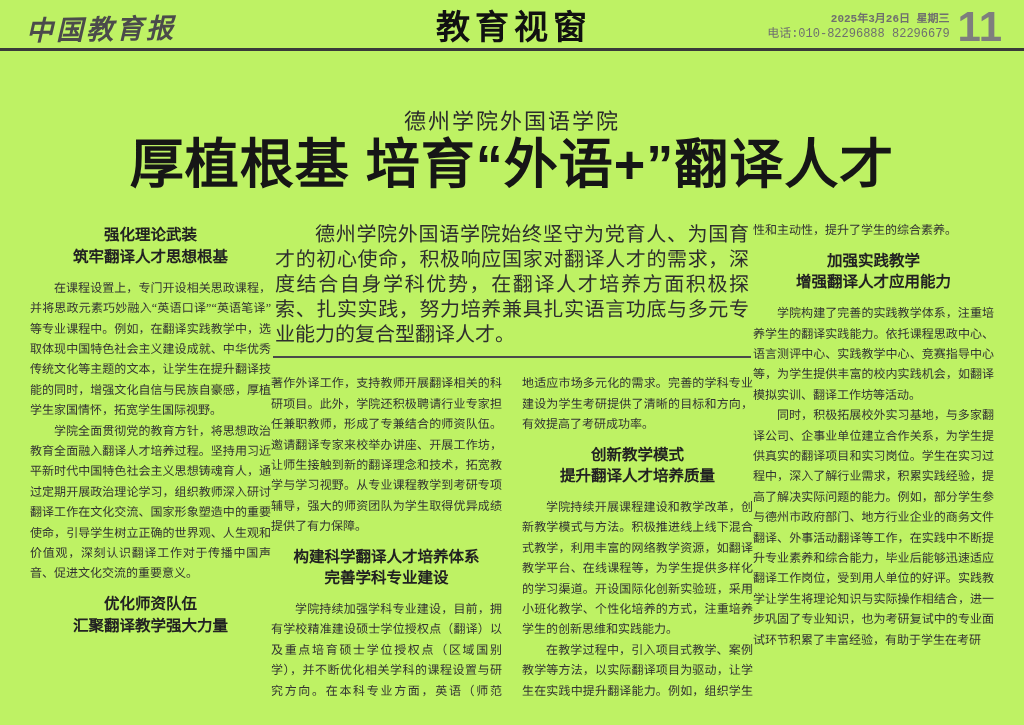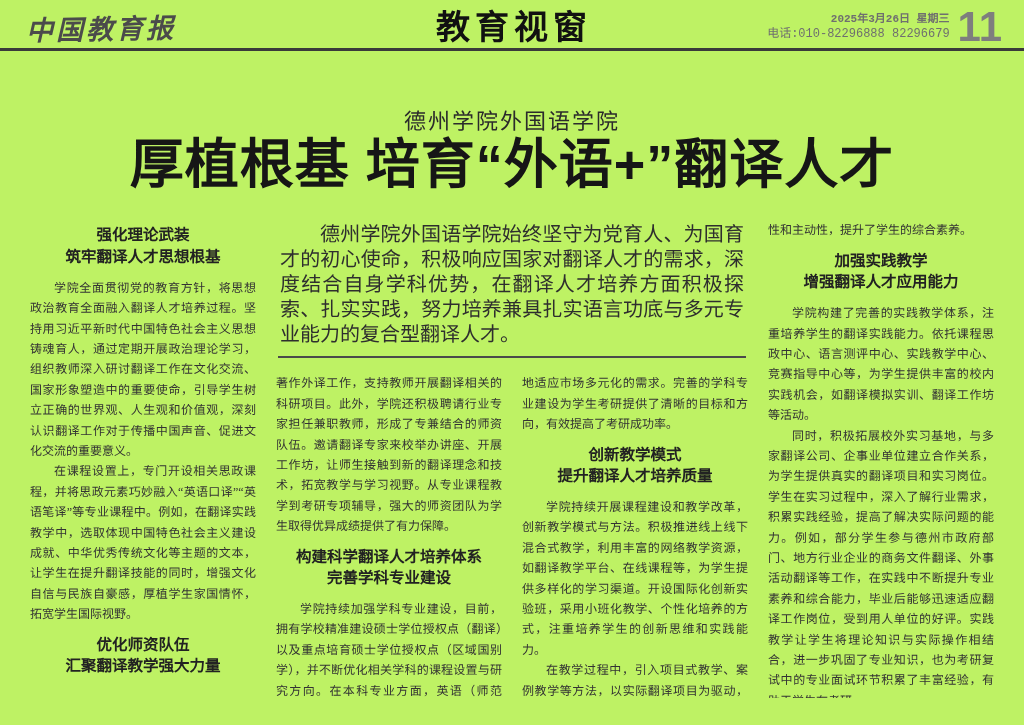--- a/index.html
+++ b/index.html
@@ -86,21 +86,20 @@
     font-weight: 900;
     color: #161616;
     letter-spacing: 1px;
     line-height: 1.1;
   }
 
   
   .body-grid {
     display: grid;
     grid-template-columns: repeat(4, 1fr);
-    column-gap: 20px;
     padding: 0 30px;
     margin-top: 26px;
     height: 478px;
     overflow: hidden;
   }
   .middle-span { grid-column: 2 / 4; }
 
   .intro {
     font-size: 20px;
     line-height: 25px;
@@ -165,22 +164,22 @@
     <div class="main-title">厚植根基  培育“外语+”翻译人才</div>
   </div>
 
   <div class="body-grid">
 
     <div class="col">
       <div class="subhead first">
         <div>强化理论武装</div>
         <div>筑牢翻译人才思想根基</div>
       </div>
+      <p class="para">在课程设置上，专门开设相关思政课程，并将思政元素巧妙融入“英语口译”“英语笔译”等专业课程中。例如，在翻译实践教学中，选取体现中国特色社会主义建设成就、中华优秀传统文化等主题的文本，让学生在提升翻译技能的同时，增强文化自信与民族自豪感，厚植学生家国情怀，拓宽学生国际视野。</p>
       <p class="para">学院全面贯彻党的教育方针，将思想政治教育全面融入翻译人才培养过程。坚持用习近平新时代中国特色社会主义思想铸魂育人，通过定期开展政治理论学习，组织教师深入研讨翻译工作在文化交流、国家形象塑造中的重要使命，引导学生树立正确的世界观、人生观和价值观，深刻认识翻译工作对于传播中国声音、促进文化交流的重要意义。</p>
-      <p class="para">在课程设置上，专门开设相关思政课程，并将思政元素巧妙融入“英语口译”“英语笔译”等专业课程中。例如，在翻译实践教学中，选取体现中国特色社会主义建设成就、中华优秀传统文化等主题的文本，让学生在提升翻译技能的同时，增强文化自信与民族自豪感，厚植学生家国情怀，拓宽学生国际视野。</p>
       <div class="subhead">
         <div>优化师资队伍</div>
         <div>汇聚翻译教学强大力量</div>
       </div>
     </div>
 
     <div class="middle-span">
       <p class="intro">德州学院外国语学院始终坚守为党育人、为国育才的初心使命，积极响应国家对翻译人才的需求，深度结合自身学科优势，在翻译人才培养方面积极探索、扎实实践，努力培养兼具扎实语言功底与多元专业能力的复合型翻译人才。</p>
       <hr class="intro-rule">
       <div class="two-col">

